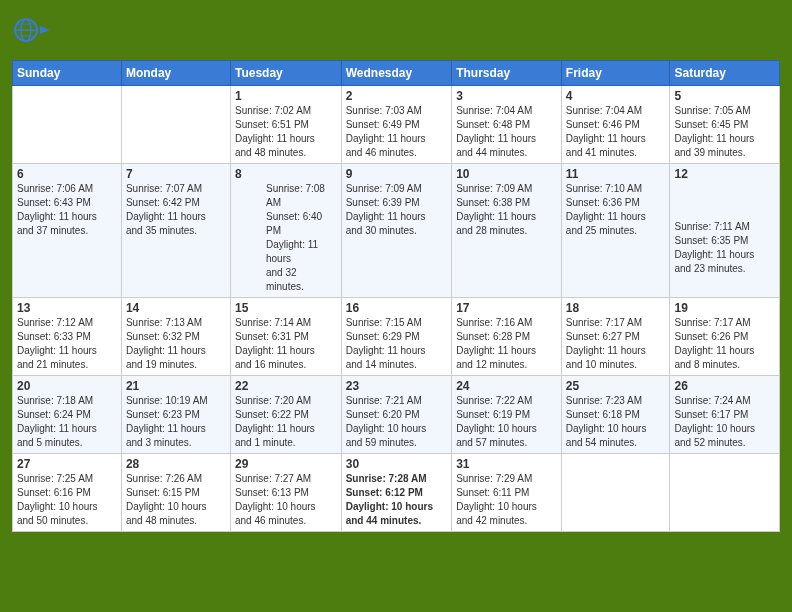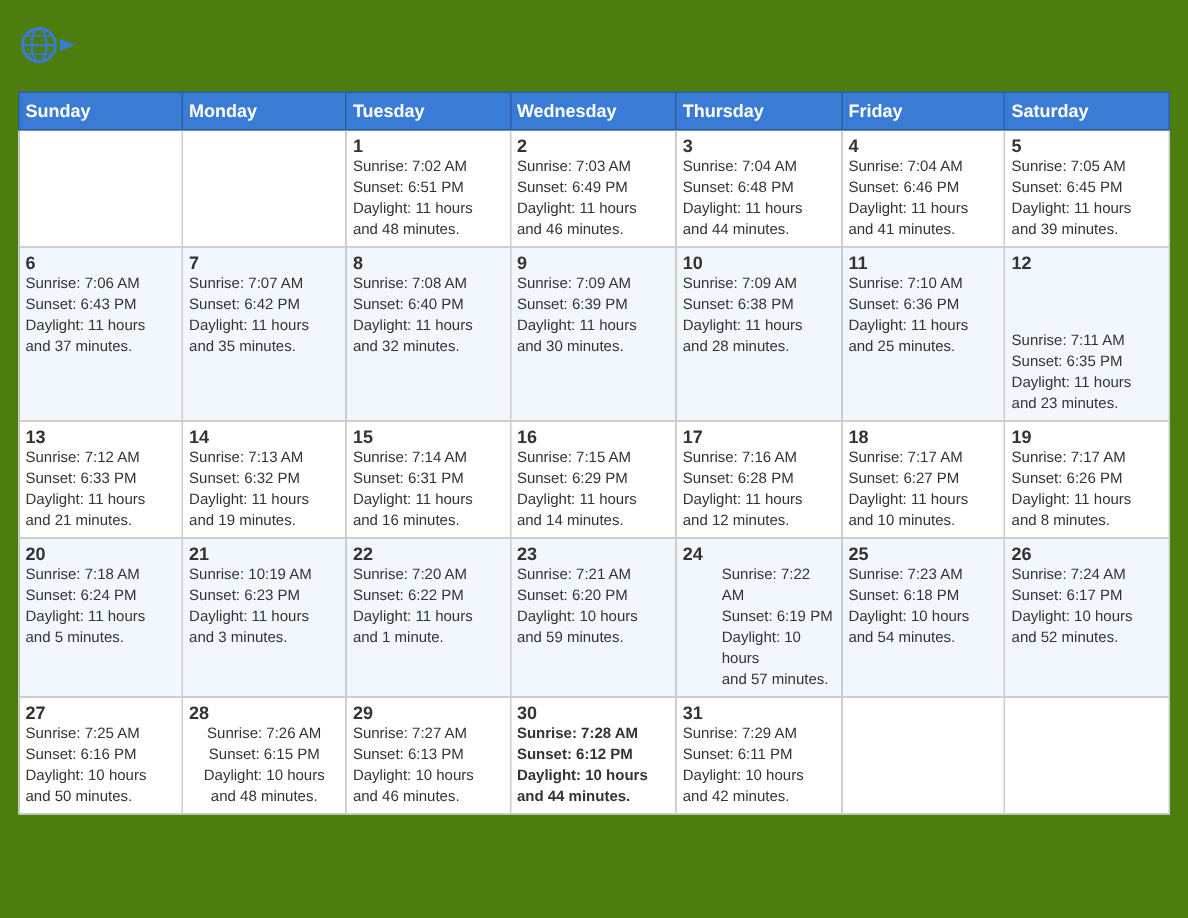--- a/index.html
+++ b/index.html
@@ -182,21 +182,21 @@
           </td>
           <td>
             <span class="day-number">7</span>
             <div class="day-info" style="white-space: pre-line;">Sunrise: 7:07 AM
 Sunset: 6:42 PM
 Daylight: 11 hours
 and 35 minutes.</div>
           </td>
           <td>
             <span class="day-number">8</span>
-            <div class="day-info" style="white-space: pre-line;">Sunrise: 7:08 AM
+            <div class="day-info" style="white-space: pre-line; margin-left: 31px;">Sunrise: 7:08 AM
 Sunset: 6:40 PM
 Daylight: 11 hours
 and 32 minutes.</div>
           </td>
           <td>
             <span class="day-number">9</span>
             <div class="day-info" style="white-space: pre-line;">Sunrise: 7:09 AM
 Sunset: 6:39 PM
 Daylight: 11 hours
 and 30 minutes.</div>
@@ -298,21 +298,21 @@
           </td>
           <td>
             <span class="day-number">23</span>
             <div class="day-info" style="white-space: pre-line;">Sunrise: 7:21 AM
 Sunset: 6:20 PM
 Daylight: 10 hours
 and 59 minutes.</div>
           </td>
           <td>
             <span class="day-number">24</span>
-            <div class="day-info" style="white-space: pre-line; margin-left: 26px;">Sunrise: 7:22 AM
+            <div class="day-info" style="white-space: pre-line;">Sunrise: 7:22 AM
 Sunset: 6:19 PM
 Daylight: 10 hours
 and 57 minutes.</div>
           </td>
           <td>
             <span class="day-number">25</span>
             <div class="day-info" style="white-space: pre-line;">Sunrise: 7:23 AM
 Sunset: 6:18 PM
 Daylight: 10 hours
 and 54 minutes.</div>
@@ -328,21 +328,21 @@
         <tr class="row-odd">
           <td>
             <span class="day-number">27</span>
             <div class="day-info" style="white-space: pre-line;">Sunrise: 7:25 AM
 Sunset: 6:16 PM
 Daylight: 10 hours
 and 50 minutes.</div>
           </td>
           <td>
             <span class="day-number">28</span>
-            <div class="day-info" style="white-space: pre-line; text-align: center;">Sunrise: 7:26 AM
+            <div class="day-info" style="white-space: pre-line;">Sunrise: 7:26 AM
 Sunset: 6:15 PM
 Daylight: 10 hours
 and 48 minutes.</div>
           </td>
           <td>
             <span class="day-number">29</span>
             <div class="day-info" style="white-space: pre-line;">Sunrise: 7:27 AM
 Sunset: 6:13 PM
 Daylight: 10 hours
 and 46 minutes.</div>

